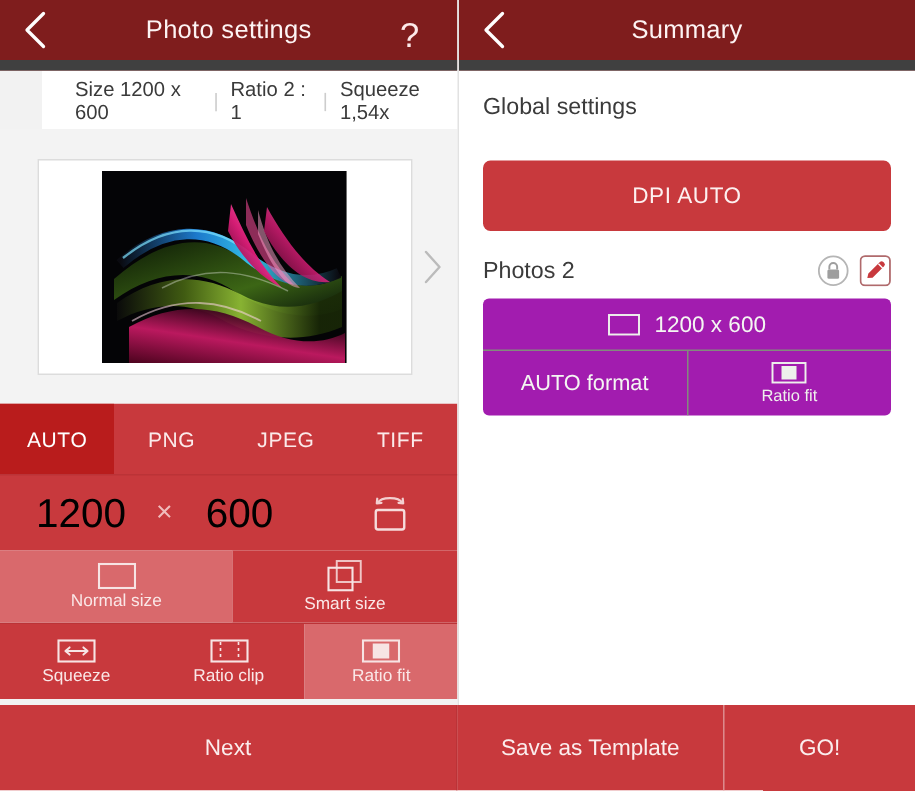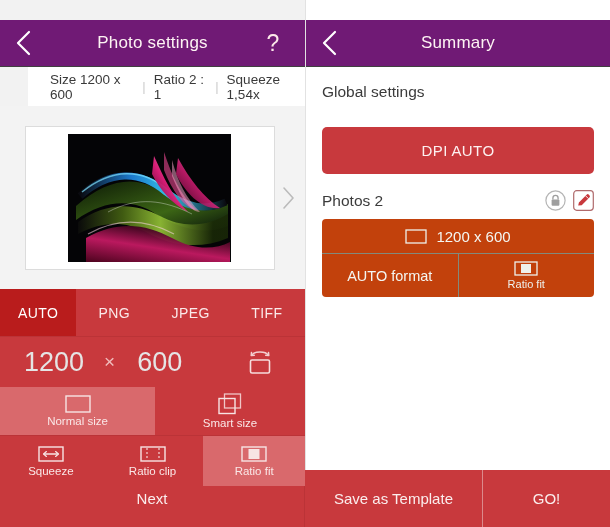--- a/index.html
+++ b/index.html
@@ -12,23 +12,23 @@
   }
   .app{position:relative;width:610px;height:527px;display:flex;flex-direction:column;}
 
   
   .panes{display:flex;width:610px;height:470px;}
   .pane-left{width:305px;height:470px;position:relative;background:#f2f2f2;display:flex;flex-direction:column;}
   .pane-right{width:305px;height:470px;position:relative;background:#ffffff;display:flex;flex-direction:column;border-left:1px solid #e2e2e2;box-sizing:border-box;}
 
   
   .hdr{
-    height:47px;background:#701a75;color:#fff;
+    height:47px;background:#7f1d1d;color:#fff;
     display:flex;align-items:center;position:relative;flex:0 0 auto;
-    border-bottom:1px solid #404040;box-sizing:border-box;margin-top:20px;
+    border-bottom:7px solid #404040;box-sizing:border-box;
   }
   .hdr-title{
     position:absolute;left:0;right:0;text-align:center;
     font-size:17px;color:#fdf3f3;letter-spacing:.2px;pointer-events:none;
   }
   .hdr-back{
     position:relative;z-index:2;width:46px;height:47px;
     display:flex;align-items:center;justify-content:center;cursor:pointer;
   }
   .hdr-back svg{display:block;}
@@ -71,21 +71,21 @@
     font-size:14px;color:#fbeaea;cursor:pointer;letter-spacing:.4px;
   }
   .fmt-tab.sel{background:#b91c1c;color:#ffffff;}
 
   
   .dim-row{
     height:51px;background:#c8393d;display:flex;align-items:center;flex:0 0 auto;
     border-top:1px solid #bb3337;box-sizing:border-box;position:relative;
   }
   .dim-w,.dim-h{
-    font-size:27px;color:#e5e5e5;cursor:pointer;font-weight:300;
+    font-size:27px;color:#000000;cursor:pointer;font-weight:300;
   }
   .dim-w{margin-left:24px;}
   .dim-x{font-size:19px;color:#f0bcbc;margin:0 22px 0 20px;}
   .dim-swap{
     position:absolute;right:32px;top:50%;transform:translateY(-50%);
     cursor:pointer;line-height:0;
   }
 
   
   .mode-row{display:flex;flex:0 0 auto;justify-content:space-between;}
@@ -113,21 +113,21 @@
     color:#fdf0f0;font-size:15px;cursor:pointer;letter-spacing:.4px;
   }
   .photos-head{
     display:flex;align-items:center;margin:16px 0 8px 0;
   }
   .photos-label{font-size:15.5px;color:#3b3b3b;flex:1;}
   .lock-ic{margin-right:7px;line-height:0;cursor:pointer;}
   .edit-ic{line-height:0;cursor:pointer;}
 
   .card{
-    background:#c2410c;border-radius:4px;overflow:hidden;
+    background:#a21caf;border-radius:4px;overflow:hidden;
   }
   .card-top{
     height:34px;display:flex;align-items:center;justify-content:center;
     color:#f4f6f2;font-size:15px;border-bottom:1px solid #828a7d;cursor:pointer;
   }
   .card-top .rect-ic{margin-right:9px;line-height:0;}
   .card-bot{display:flex;height:43px;}
   .card-bot-l{
     flex:1;display:flex;align-items:center;justify-content:center;
     color:#f4f6f2;font-size:14.5px;border-right:1px solid #828a7d;cursor:pointer;

